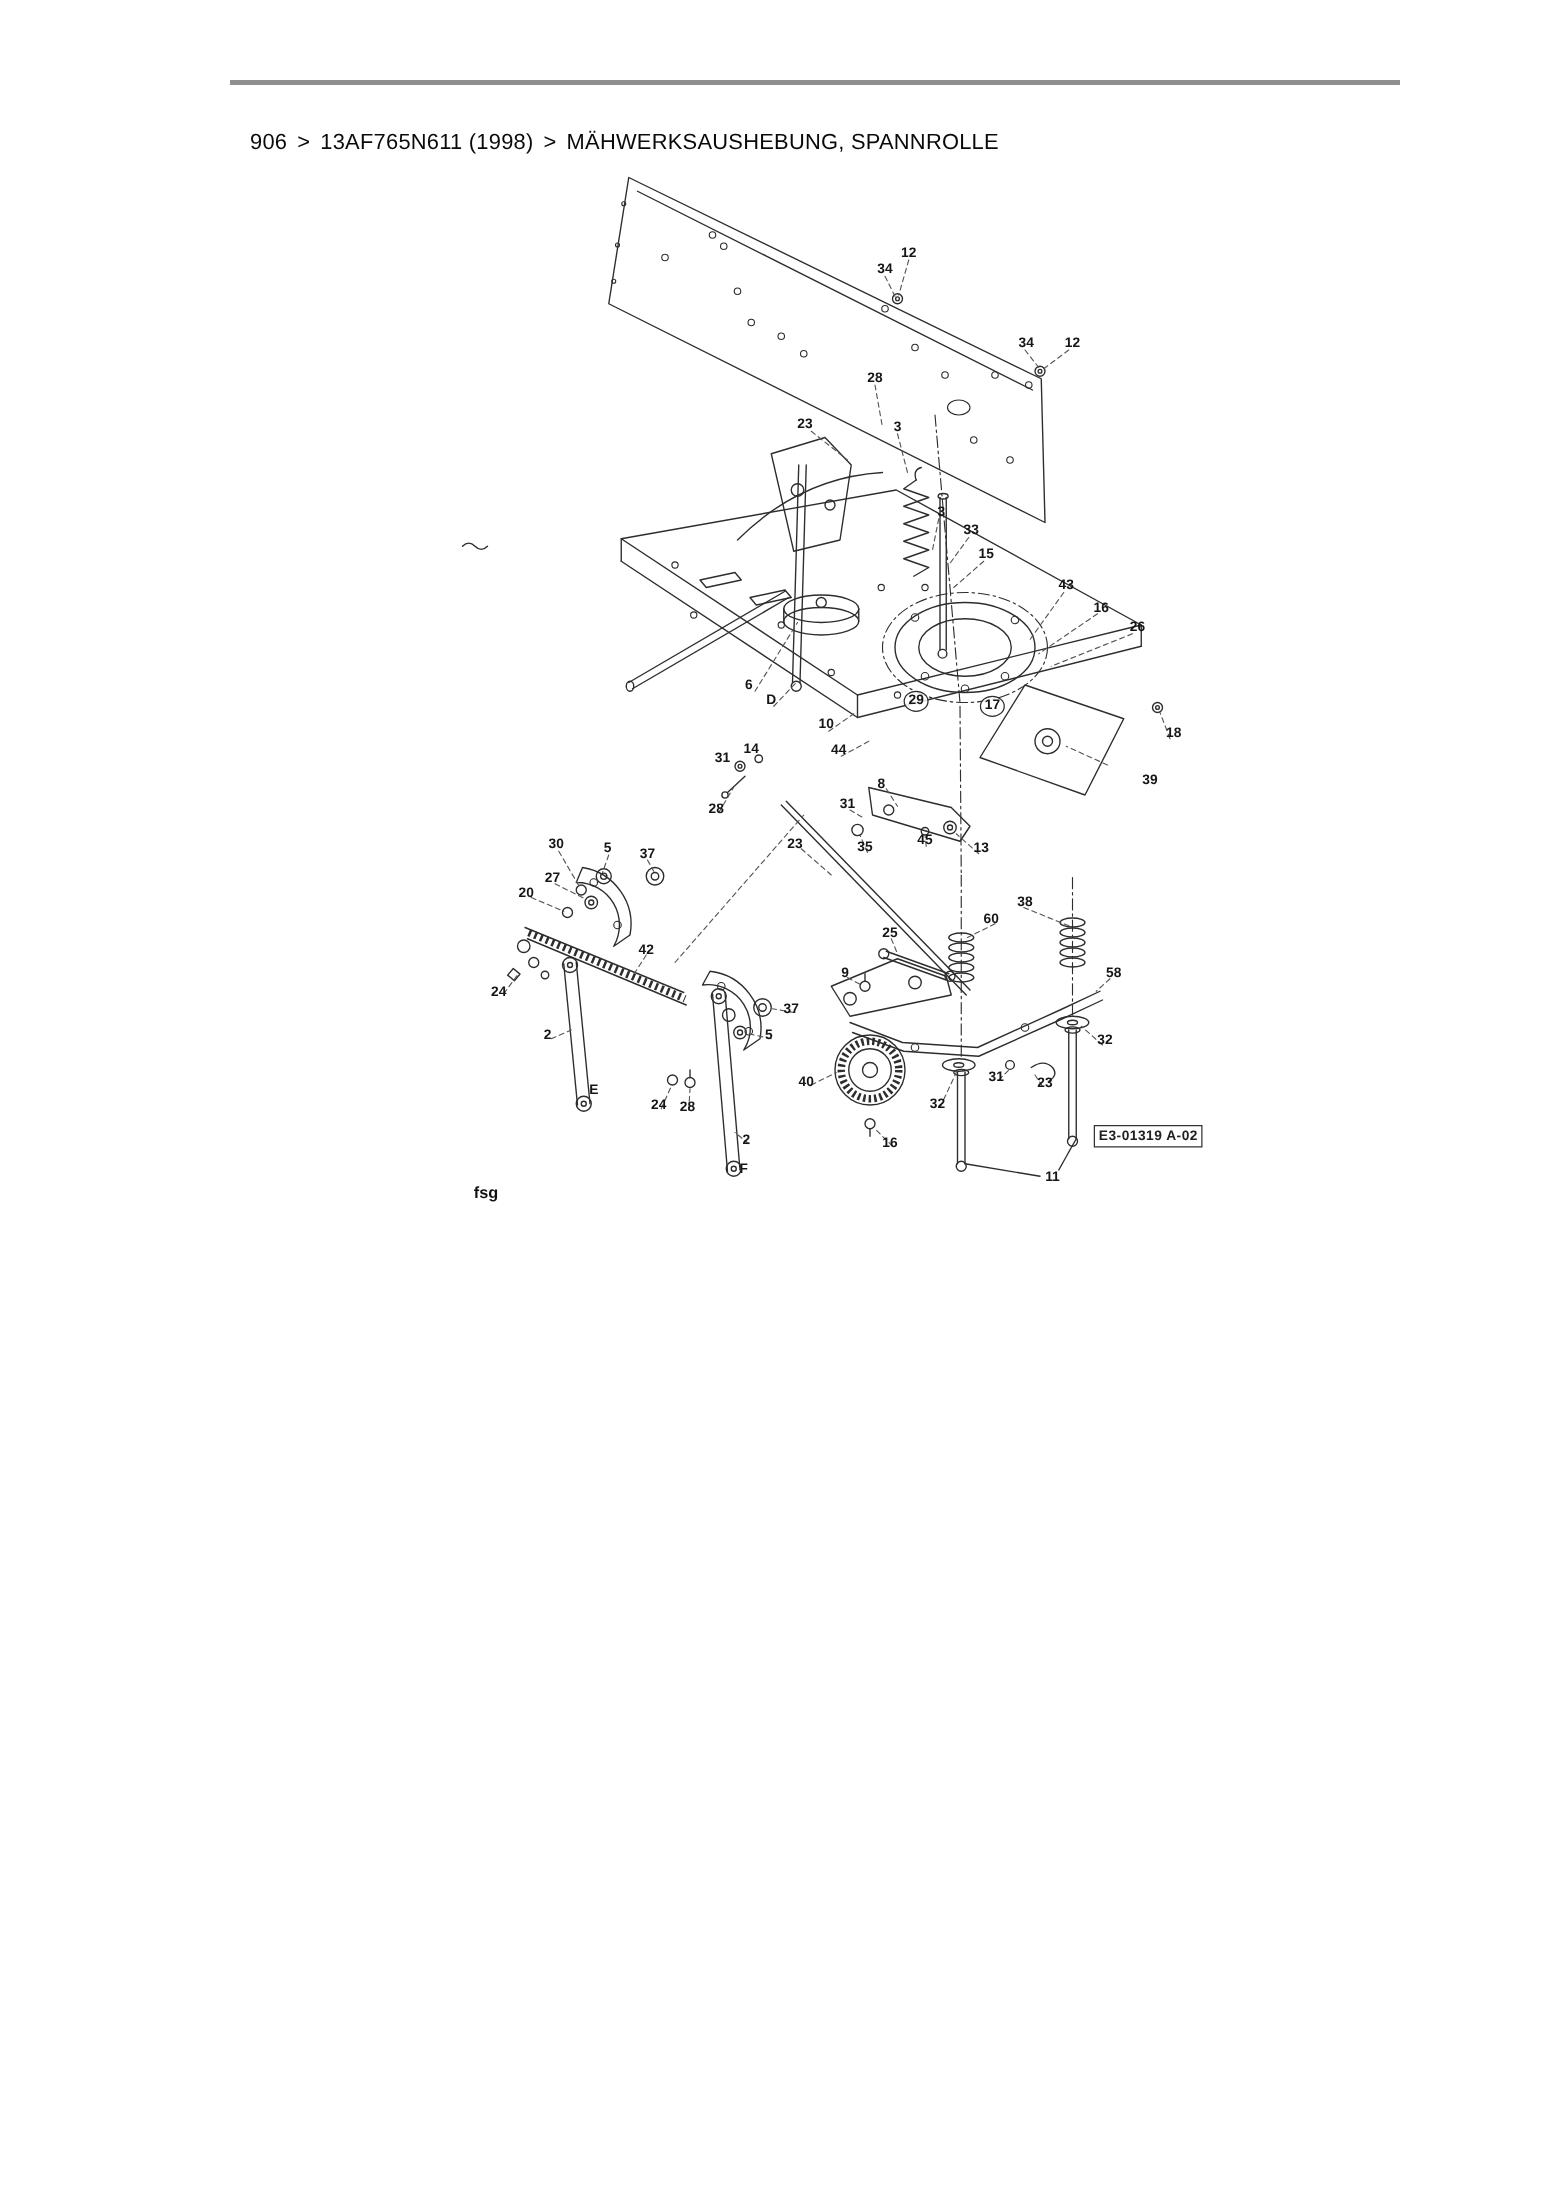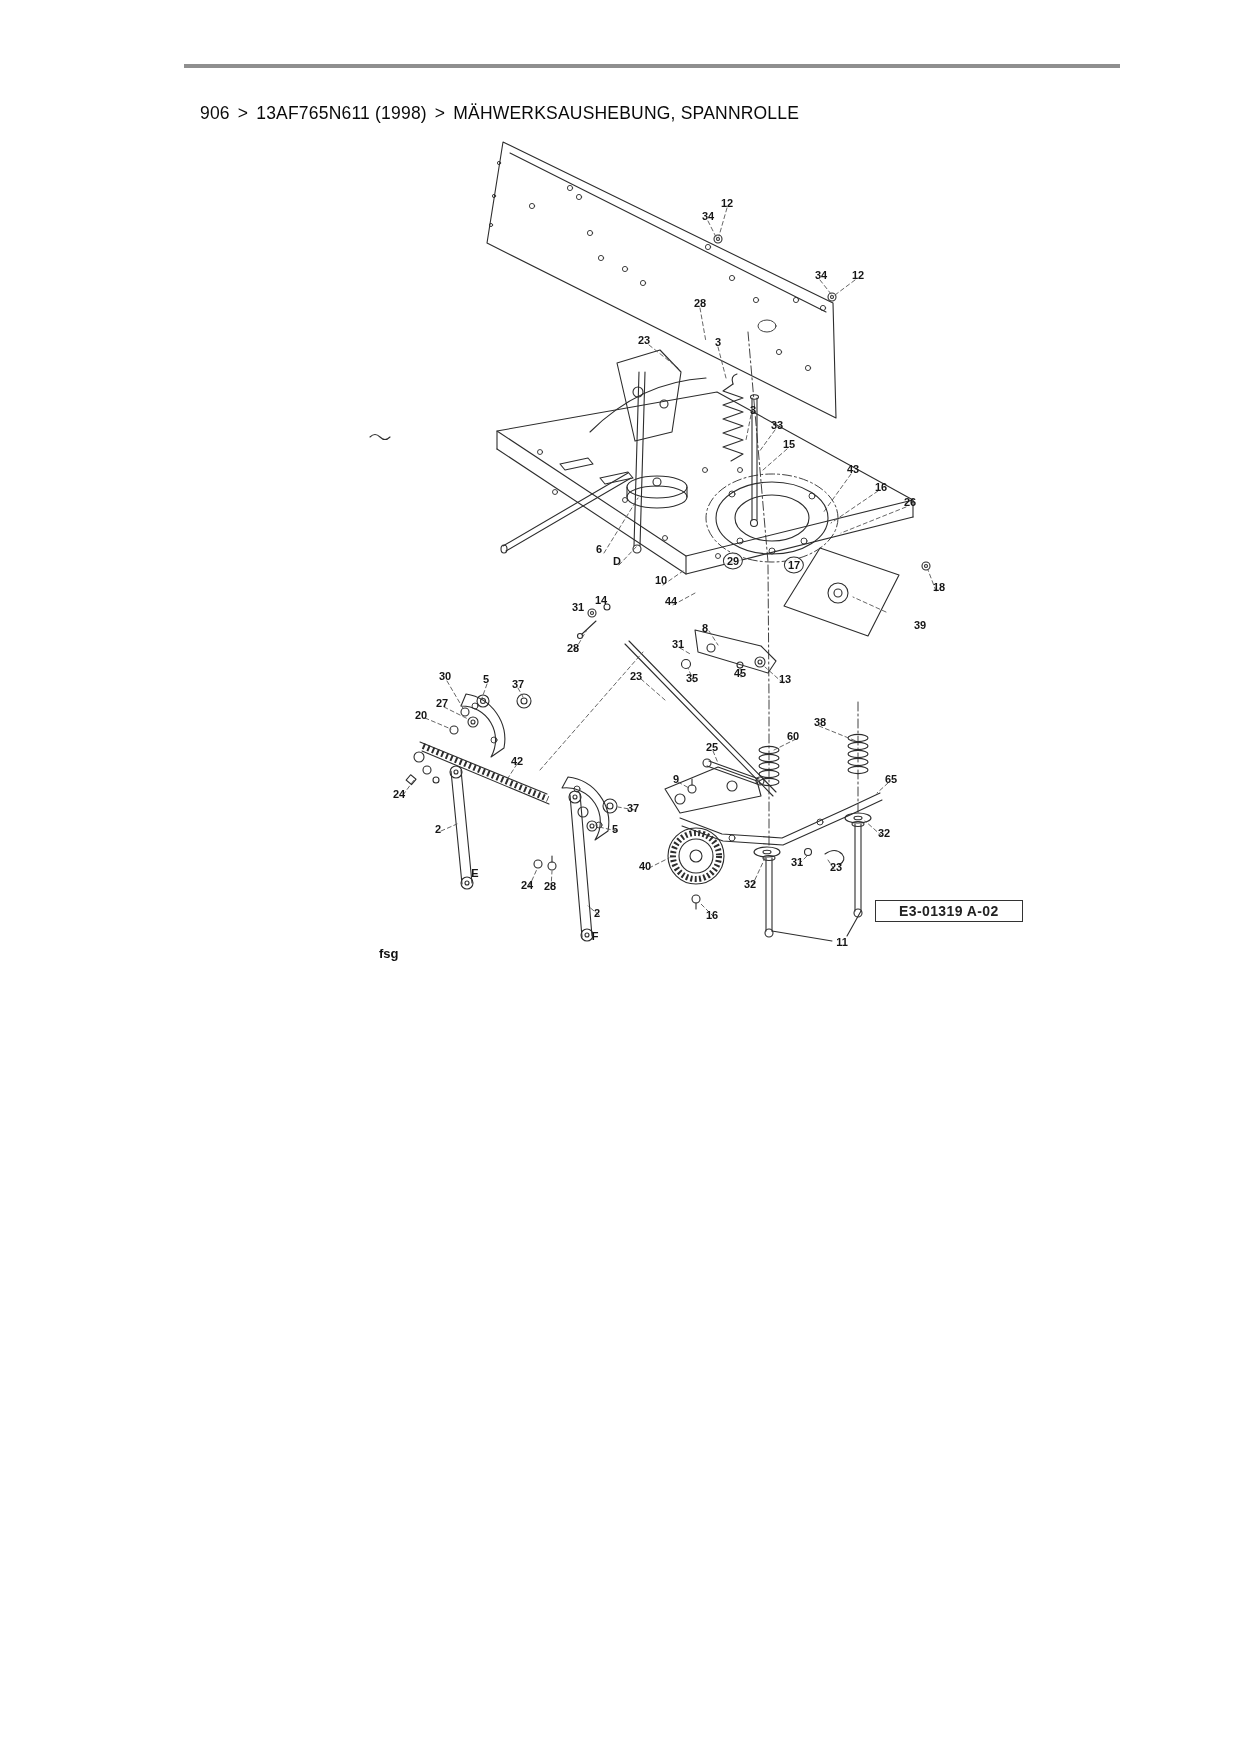--- a/index.html
+++ b/index.html
@@ -16,22 +16,22 @@
   .linework .hole{stroke-width:.9;}
   .linework .lead, .linework .lead *{stroke:#555;stroke-width:.9;stroke-dasharray:4 3;}
   .linework .cdash{stroke-width:.9;stroke-dasharray:9 3 2 3;}
   .linework .serr{stroke-width:6;stroke-dasharray:2 3;stroke-linecap:butt;}
   .linework .hatch{stroke-width:6;stroke-dasharray:2 2.4;stroke-linecap:butt;}
   .callouts{position:absolute;inset:0;}
   .callout{position:absolute;transform:translate(-50%,-50%);font-size:11px;font-weight:bold;
            color:#161616;line-height:1;white-space:nowrap;}
   .callout.circled{border:1.2px solid #2e2e2e;border-radius:50%;padding:2px 3px;
                    background:rgba(255,255,255,.85);}
-  .code-box{position:absolute;left:755px;top:900px;border:1.2px solid #333;padding:2px 23px;
-            font-size:14px;font-weight:bold;color:#222;letter-spacing:.4px;}
+  .code-box{position:absolute;left:755px;top:900px;border:1.2px solid #333;padding:2px 3px;
+            font-size:11px;font-weight:bold;color:#222;letter-spacing:.4px;}
   .fsg{position:absolute;left:259px;top:946px;font-size:13px;font-weight:bold;color:#111;}
 </style>
 </head>
 <body>
 
 <div class="page">
 
   <div class="top-rule"></div>
 
   <div class="breadcrumb">
@@ -338,21 +338,21 @@
         <div class="callout" style="left: 325px; top: 676px;">30</div>
         <div class="callout" style="left: 366px; top: 679px;">5</div>
         <div class="callout" style="left: 398px; top: 684px;">37</div>
         <div class="callout" style="left: 322px; top: 703px;">27</div>
         <div class="callout" style="left: 301px; top: 715px;">20</div>
         <div class="callout" style="left: 700px; top: 722px;">38</div>
         <div class="callout" style="left: 673px; top: 736px;">60</div>
         <div class="callout" style="left: 592px; top: 747px;">25</div>
         <div class="callout" style="left: 397px; top: 761px;">42</div>
         <div class="callout" style="left: 556px; top: 779px;">9</div>
-        <div class="callout" style="left: 771px; top: 779px;">65</div>
+        <div class="callout" style="left: 771px; top: 779px;">58</div>
         <div class="callout" style="left: 279px; top: 794px;">24</div>
         <div class="callout" style="left: 513px; top: 808px;">37</div>
         <div class="callout" style="left: 495px; top: 829px;">5</div>
         <div class="callout" style="left: 318px; top: 829px;">2</div>
         <div class="callout" style="left: 764px; top: 833px;">32</div>
         <div class="callout" style="left: 525px; top: 866px;">40</div>
         <div class="callout" style="left: 677px; top: 862px;">31</div>
         <div class="callout" style="left: 716px; top: 867px;">23</div>
         <div class="callout" style="left: 355px; top: 873px;">E</div>
         <div class="callout" style="left: 630px; top: 884px;">32</div>

